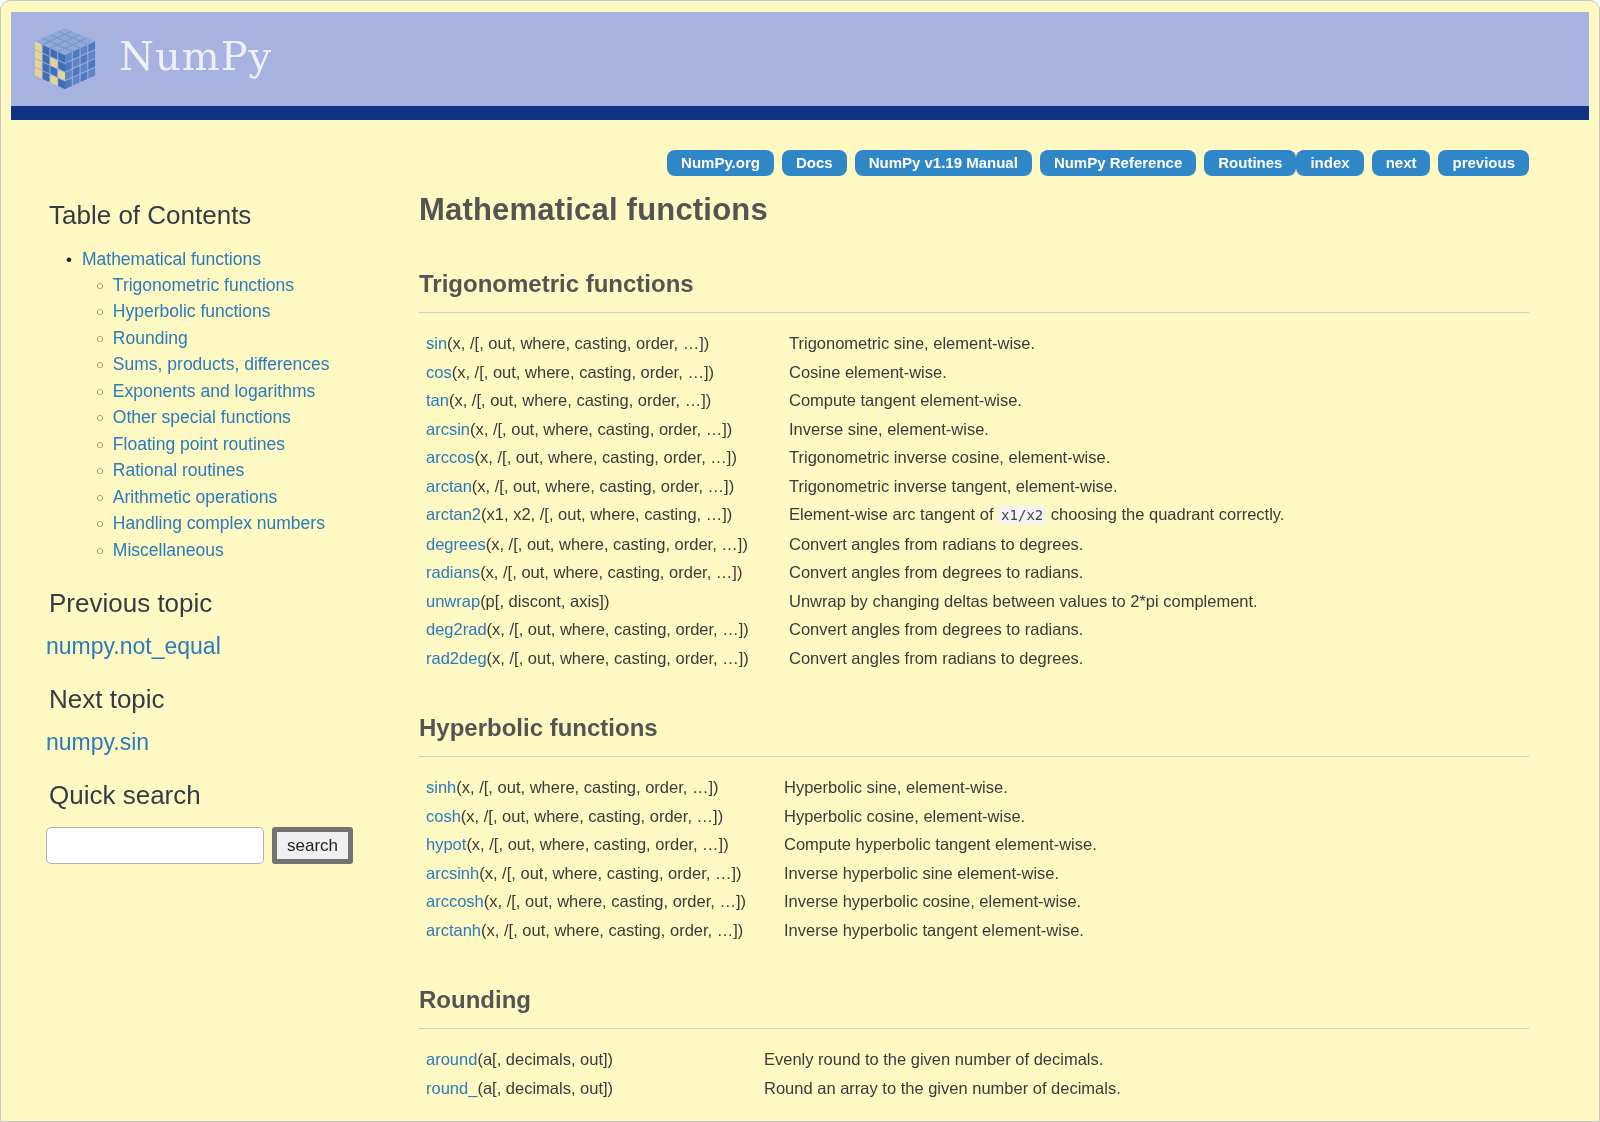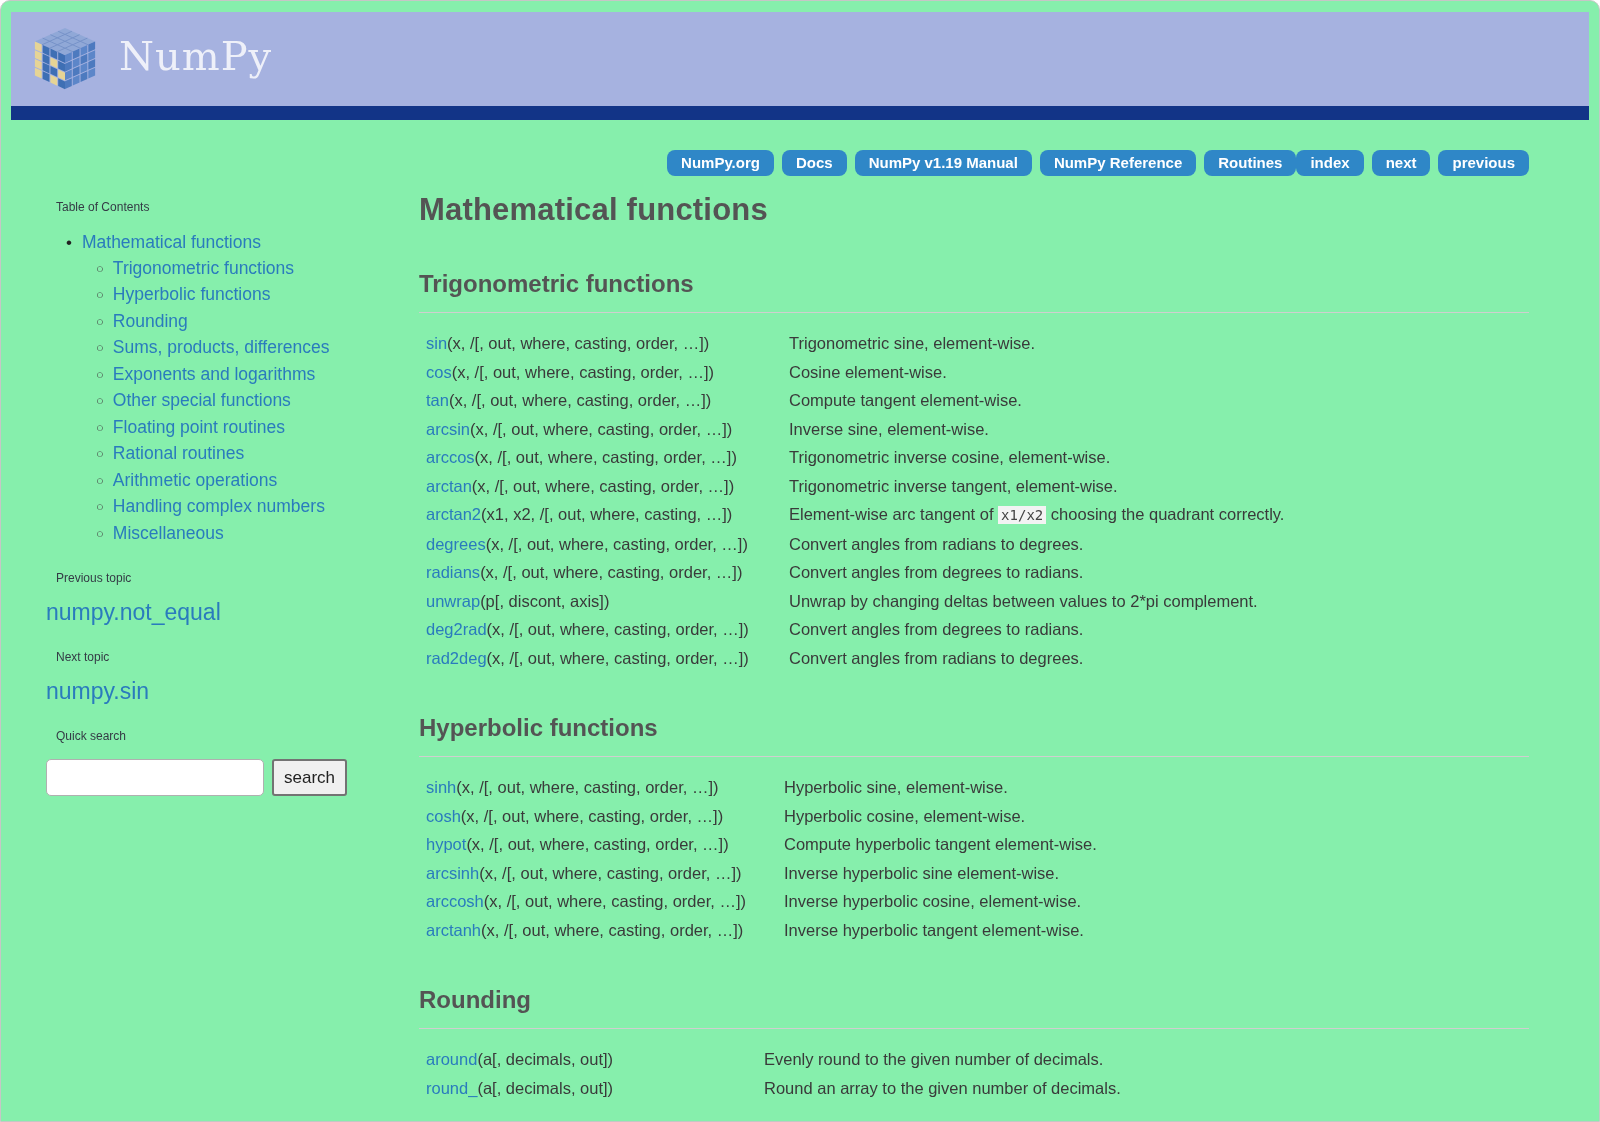--- a/index.html
+++ b/index.html
@@ -6,21 +6,21 @@
   html,body { margin:0; padding:0; background:#fff; }
   body {
     width:1600px; height:1122px; overflow:hidden;
     font-family:"Liberation Sans", sans-serif;
     color:#3a3a3a;
   }
   .window{
     width:1600px; height:1122px;
     border:1px solid #c6c6c6;
     border-radius:10px 10px 0 0;
-    overflow:hidden; background:#86efac;
+    overflow:hidden; background:#fef9c3;
   }
   
   .masthead{
     margin:11px 10px 0 10px; height:94px;
     background:#a6b2e0;
     display:flex; align-items:center;
   }
   .logo{ margin-left:20px; width:68px; height:68px; }
   .brand{
     font-family:"DejaVu Serif", serif;
@@ -41,43 +41,43 @@
     font-size:15px; font-weight:700; text-decoration:none;
     line-height:17px; white-space:nowrap;
   }
   
   .page{ display:flex; padding:0 70px 0 45px; }
   .sidebar{ width:330px; flex-shrink:0; }
   .main{ flex:1; padding-left:43px; min-width:0; }
 
   
   .sb-h{
-    font-size:12px; font-weight:400; color:#343b45;
-    margin:24px 0 0 10px;
+    font-size:26px; font-weight:400; color:#343b45;
+    margin:24px 0 0 3px;
   }
   ul.toc-root{
     list-style:none; margin:16px 0 0 0; padding:0 0 0 20px;
     font-size:17.5px; line-height:25.5px;
   }
   ul.toc-root > li::before{ content:"•"; color:#222; margin-right:10px; font-size:17px; }
   ul.toc-sub{
     list-style:none; margin:0; padding:0 0 0 30px;
   }
   ul.toc-sub > li::before{ content:"○"; color:#444; margin-right:9px; font-size:13px; position:relative; top:-1px; }
   .sidebar a{ color:#2a7bbd; text-decoration:none; }
   .topic-link{ display:block; font-size:23px; margin-top:14px; }
   .sb-gap{ margin-top:24px; }
   .searchbox{ margin-top:16px; display:flex; align-items:stretch; }
   .search-input{
     width:218px; height:37px; border:1px solid #b0b0b0; border-radius:5px;
     font-size:16px; padding:0 8px; outline:none; background:#fff;
   }
   .search-btn{
     margin-left:8px; padding:0 10px; font-size:17px;
-    background:#f0f0f0; border:2px solid #737373; border-radius:3px;
+    background:#f0f0f0; border:5px solid #737373; border-radius:3px;
     font-family:"Liberation Sans", sans-serif; color:#222; cursor:pointer;
   }
 
   
   h1.doc-title{
     font-size:31px; font-weight:700; color:#545454;
     margin:16px 0 0 0; letter-spacing:0.2px;
   }
   h2.sec-h{
     font-size:24px; font-weight:700; color:#545454;

